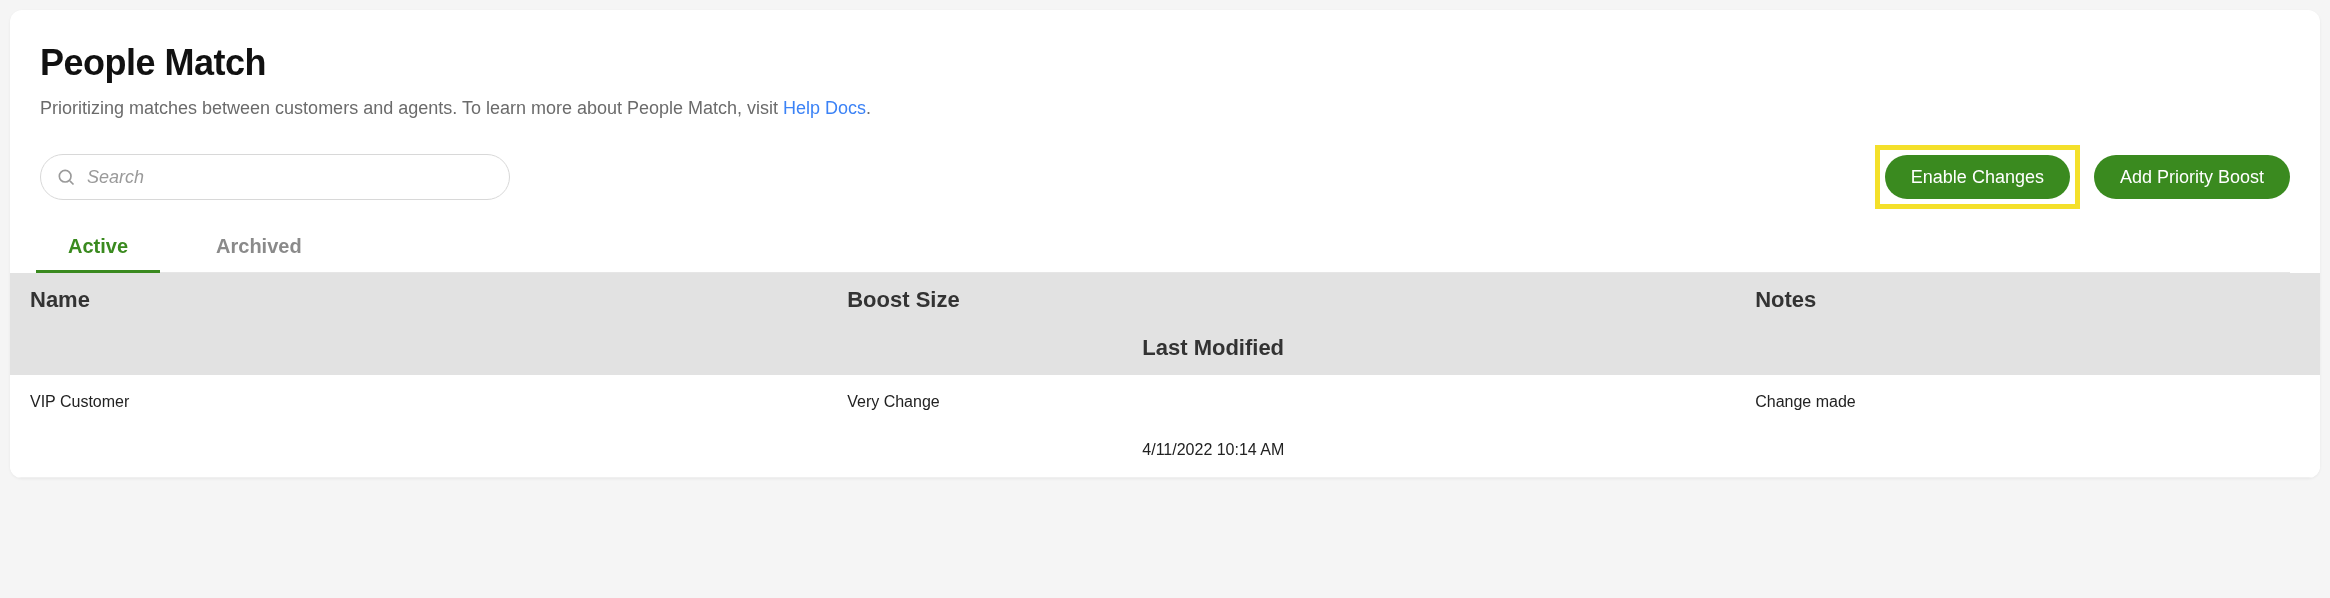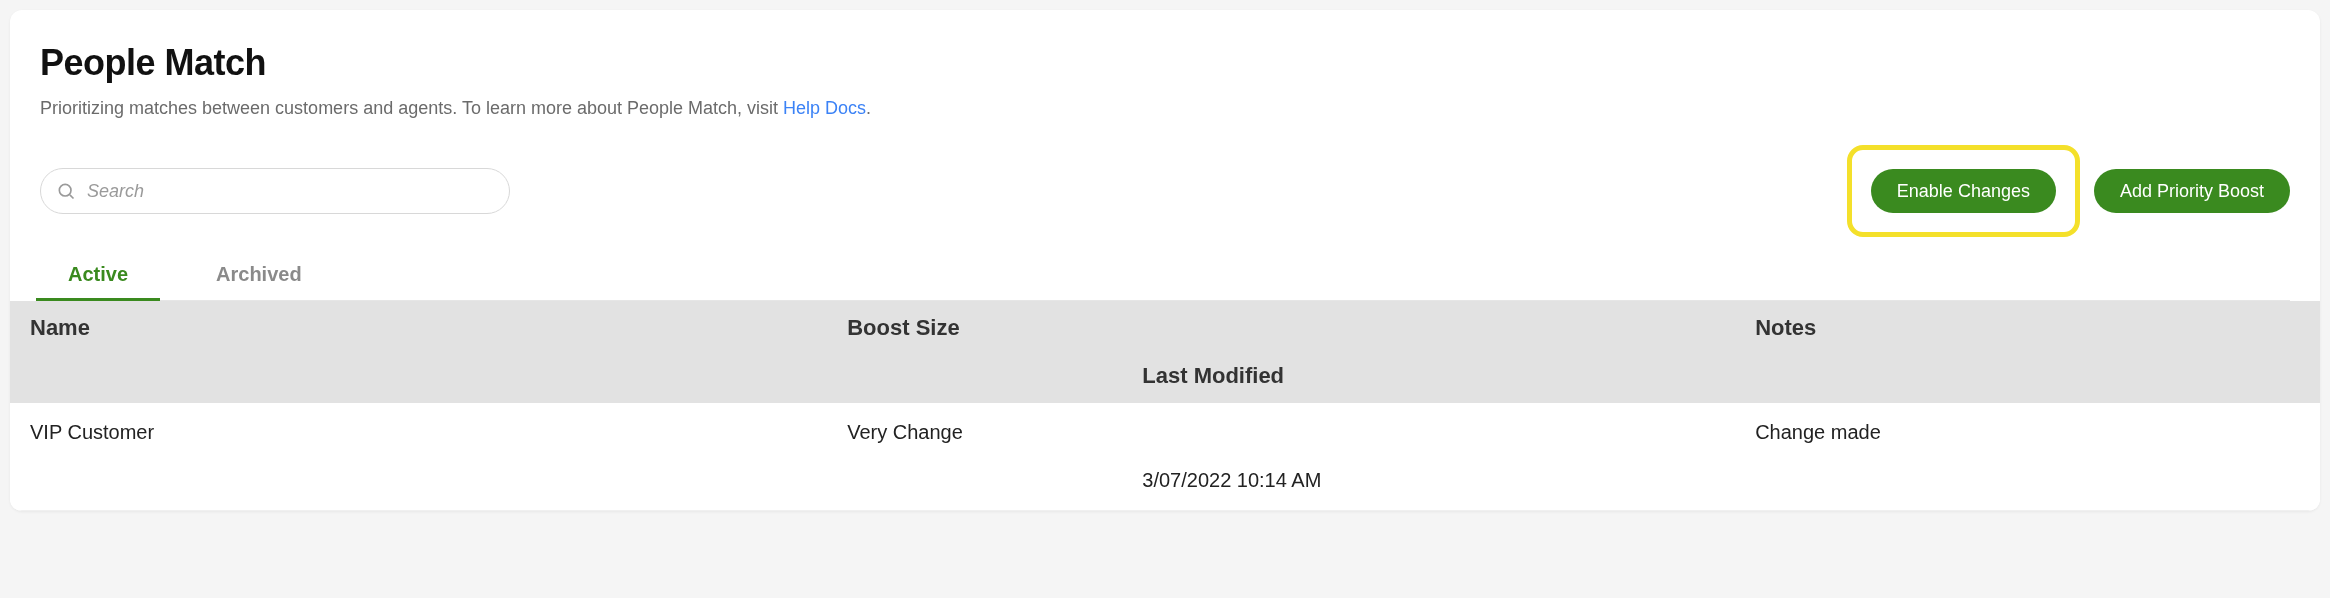--- a/index.html
+++ b/index.html
@@ -66,22 +66,22 @@
     height: 20px;
     color: #9a9a9a;
   }
   .btns {
     display: flex;
     align-items: center;
     gap: 14px;
   }
   .highlight-box {
     border: 5px solid #f4e02a;
-    border-radius: 16px;
-    padding: 19px;
+    border-radius: 0;
+    padding: 5px;
     display: inline-flex;
   }
   .btn {
     display: inline-flex;
     align-items: center;
     justify-content: center;
     height: 44px;
     padding: 0 26px;
     border-radius: 999px;
     background: #3a8a1f;
@@ -126,21 +126,21 @@
     display: flex;
     background: #e2e2e2;
     color: #333;
     font-weight: 700;
     font-size: 22px;
     padding: 14px 20px;
   }
   .trow {
     display: flex;
     padding: 18px 20px;
-    font-size: 20px;
+    font-size: 16px;
     color: #222;
     background: #fff;
     border-bottom: 1px solid #f0f0f0;
   }
   .col-name { flex: 0 0 36%; }
   .col-boost { flex: 0 0 13%; }
   .col-modified { flex: 0 0 27%; margin-top: 48px; }
   .col-notes { flex: 1; }
 </style>
 </head>
@@ -178,17 +178,17 @@
   <div class="table">
     <div class="thead">
       <div class="col-name">Name</div>
       <div class="col-boost">Boost Size</div>
       <div class="col-modified">Last Modified</div>
       <div class="col-notes">Notes</div>
     </div>
     <div class="trow">
       <div class="col-name">VIP Customer</div>
       <div class="col-boost">Very Change</div>
-      <div class="col-modified">3/07/2022 10:14 AM</div>
+      <div class="col-modified">4/11/2022 10:14 AM</div>
       <div class="col-notes">Change made</div>
     </div>
   </div>
 </div>
 
 </body></html>

